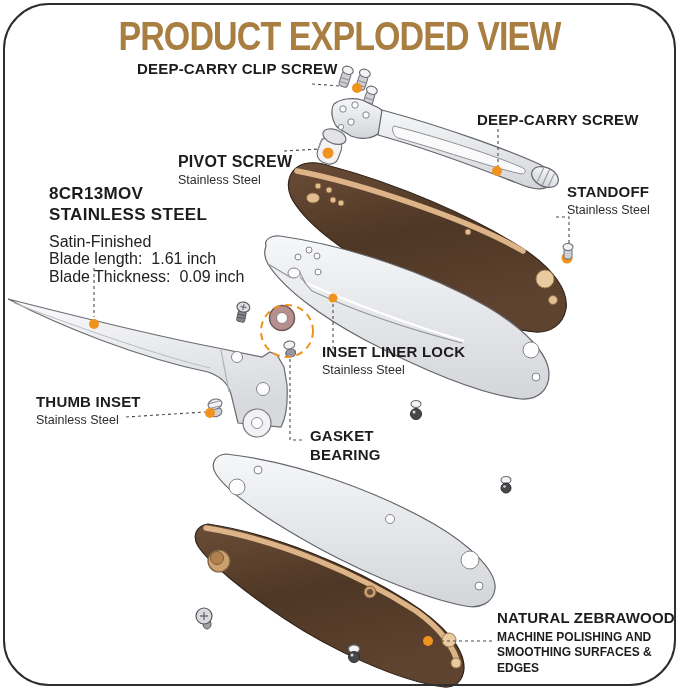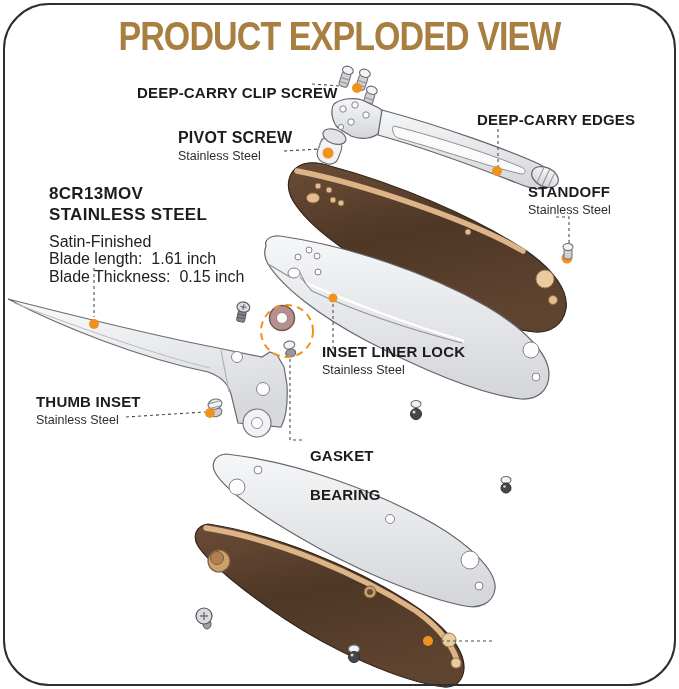--- a/index.html
+++ b/index.html
@@ -9,27 +9,27 @@
   }
   .frame{position:absolute;inset:3px;border:2px solid #2e2e2e;border-radius:46px;pointer-events:none;}
   svg.art{position:absolute;left:0;top:0;}
   .page-title{
     position:absolute;left:0;right:0;top:14px;text-align:center;
     font-size:37px;font-weight:800;letter-spacing:-1px;color:var(--title,#a87e41);
     transform:scaleX(.92) scaleY(1.08);transform-origin:center top;white-space:nowrap;
   }
   .lbl{position:absolute;line-height:1.12;white-space:nowrap;}
   .t15{font-size:15px;font-weight:700;color:#1c1c1c;letter-spacing:.2px;}
-  .t16{font-size:16px;font-weight:700;color:#1c1c1c;letter-spacing:.2px;}
+  .t16{font-size:16px;font-weight:700;color:#1c1c1c;letter-spacing:.2px;margin-top:24px;}
   .t17{font-size:17px;font-weight:700;color:#1c1c1c;letter-spacing:.3px;line-height:1.25;}
   .sub{font-size:12.5px;font-weight:400;color:#2c2c2c;margin-top:2px;}
   .spec{font-size:16px;font-weight:400;color:#222;line-height:1.12;white-space:pre;}
   .spec-block{margin-top:7px;}
   .zsub{font-size:12px;font-weight:700;color:#1c1c1c;line-height:1.3;}
-  .two-line div{line-height:1.25;margin-top:20px;}
+  .two-line div{line-height:1.25;}
   
   .steel{fill:url(#gSteel);stroke:#63656b;stroke-width:1.2;}
   .blade{fill:url(#gBlade);stroke:#6a6c72;stroke-width:1.2;}
   .wood{fill:url(#gWood);stroke:#33241a;stroke-width:1.2;}
   .woodedge{fill:none;stroke:var(--wood_light,#dcb488);stroke-width:5.5;stroke-linecap:round;}
   .hole{fill:#fdfdfe;stroke:#83858b;stroke-width:1;}
   .woodhole{fill:#e2bd90;stroke:#8a6844;stroke-width:1;}
   .hw-light{fill:#f3f3f5;stroke:#6a6c72;stroke-width:1.1;}
   .hw-mid{fill:#cfd0d4;stroke:#6a6c72;stroke-width:1;}
   .hw-dark{fill:#46474b;stroke:#2c2d30;stroke-width:1;}
@@ -241,57 +241,63 @@
       <circle cx="210" cy="413" r="5" class="adot"></circle>
       <circle cx="428" cy="641" r="5" class="adot"></circle>
       <circle cx="287" cy="331" r="26" class="dashed-circle"></circle>
     </g>
   </svg>
 
   <div class="frame"></div>
 
   <div class="page-title">PRODUCT EXPLODED VIEW</div>
 
-  <div class="lbl" style="left:137px;top:85px">
+  <div class="lbl" style="left:137px;top:61px">
     <div class="t15">DEEP-CARRY CLIP SCREW</div>
   </div>
 
   <div class="lbl" style="left:178px;top:129px">
     <div class="t16">PIVOT SCREW</div>
     <div class="sub">Stainless Steel</div>
   </div>
 
   <div class="lbl" style="left:477px;top:112px">
-    <div class="t15">DEEP-CARRY EDGES</div>
+    <div class="t15">DEEP-CARRY SCREW</div>
   </div>
 
   <div class="lbl" style="left:49px;top:183px">
     <div class="t17">8CR13MOV</div>
     <div class="t17">STAINLESS STEEL</div>
     <div class="spec-block">
       <div class="spec">Satin-Finished</div>
       <div class="spec">Blade length:  1.61 inch</div>
-      <div class="spec">Blade Thickness:  0.15 inch</div>
+      <div class="spec">Blade Thickness:  0.09 inch</div>
     </div>
   </div>
 
-  <div class="lbl" style="left:528px;top:184px">
+  <div class="lbl" style="left:567px;top:184px">
     <div class="t15">STANDOFF</div>
     <div class="sub">Stainless Steel</div>
   </div>
 
   <div class="lbl" style="left:322px;top:344px">
     <div class="t15">INSET LINER LOCK</div>
     <div class="sub">Stainless Steel</div>
   </div>
 
   <div class="lbl" style="left:36px;top:394px">
     <div class="t15">THUMB INSET</div>
     <div class="sub">Stainless Steel</div>
   </div>
 
   <div class="lbl two-line" style="left:310px;top:427px">
     <div class="t15">GASKET</div>
     <div class="t15">BEARING</div>
   </div>
 
+  <div class="lbl" style="left:497px;top:610px">
+    <div class="t15">NATURAL ZEBRAWOOD</div>
+    <div class="zsub" style="margin-top:3px">MACHINE POLISHING AND</div>
+    <div class="zsub">SMOOTHING SURFACES &amp;</div>
+    <div class="zsub">EDGES</div>
+  </div>
 
 </div>
 
 </body></html>

